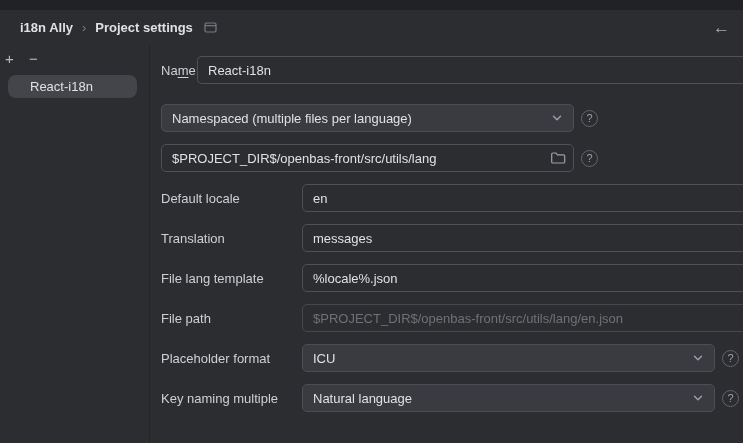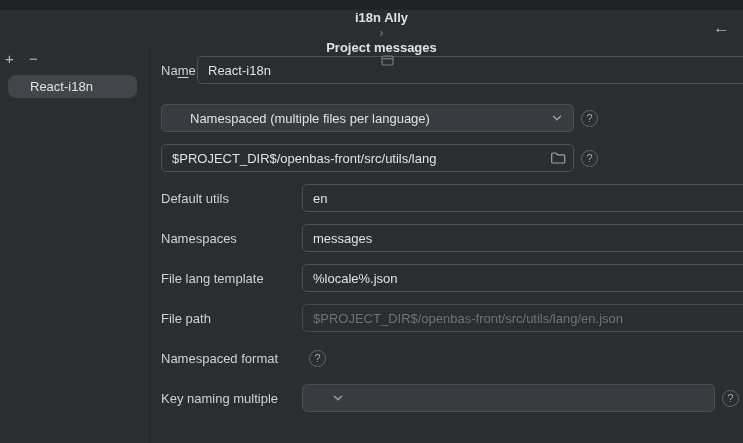--- a/index.html
+++ b/index.html
@@ -4,21 +4,21 @@
 <style>
   * { margin:0; padding:0; box-sizing:border-box; }
   html,body { width:743px; height:443px; overflow:hidden; }
   body {
     background:#2b2d30;
     font-family:"Liberation Sans", sans-serif;
     font-size:13px;
     color:#dfe1e5;
   }
   .top-strip { height:10px; background:#202225; }
-  .header { height:35px; display:flex; align-items:center; padding-left:20px; position:relative;flex-direction:column; }
+  .header { height:35px; display:flex; align-items:center; padding-left:20px; position:relative; }
   .crumb { font-weight:bold; color:#dfe1e5; }
   .crumb-sep { color:#787b82; margin:0 9px; font-size:13px; font-weight:normal; }
   .win-icon { margin-left:11px; display:inline-flex; align-items:center; }
   .back-arrow {
     position:absolute; right:13px; top:50%; transform:translateY(-52%);
     color:#a8abb2; font-size:17px; line-height:1; cursor:pointer;
   }
   .main { display:flex; height:398px; }
   .sidebar { width:150px; flex:none; border-right:1px solid #232527; }
   .sb-toolbar { height:26px; display:flex; align-items:center; color:#b7bac0; }
@@ -45,39 +45,39 @@
   .input:disabled { color:#0ea5e9; border-color:#46484e; -webkit-text-fill-color:#6e7177; }
   .input-wrap { position:relative; width:413px; flex:none; height:28px; }
   .input-wrap .input { width:100%; padding-right:32px; }
   .input-wrap .folder-btn {
     position:absolute; right:8px; top:50%; transform:translateY(-50%);
     display:flex; cursor:pointer;
   }
   .select {
     background:#393b40; border:1px solid #4b4e54; border-radius:5px;
     height:28px; width:413px; flex:none; display:flex; align-items:center;
-    padding:0 9px 0 28px; cursor:pointer;
+    padding:0 9px 0 10px; cursor:pointer;
   }
   .select-value { flex:1; color:#dfe1e5; white-space:nowrap; overflow:hidden; }
   .help {
     width:17px; height:17px; flex:none; margin-left:7px;
     border:1px solid #62656c; border-radius:50%;
     color:#9da0a8; font-size:11px; line-height:1;
     display:flex; align-items:center; justify-content:center; cursor:pointer;
   }
 </style>
 </head>
 <body>
 
 <div class="top-strip"></div>
 
 <div class="header">
   <span class="crumb">i18n Ally</span>
   <span class="crumb crumb-sep">›</span>
-  <span class="crumb">Project messages</span>
+  <span class="crumb">Project settings</span>
   <span class="win-icon">
     <svg width="13" height="11" viewBox="0 0 13 11">
         <rect x="1" y="1" width="11" height="9" rx="1.5" fill="none" stroke="#787b82" stroke-width="1.2"></rect>
         <line x1="1" y1="3.7" x2="12" y2="3.7" stroke="#787b82" stroke-width="1.2"></line>
       </svg>
   </span>
   <span class="back-arrow">←</span>
 </div>
 
 <div class="main">
@@ -115,51 +115,58 @@
         <span class="folder-btn">
           <svg width="16" height="14" viewBox="0 0 16 14">
               <path d="M1.7 3.1 a1.1 1.1 0 0 1 1.1 -1.1 h3.1 l1.6 1.9 h6.1 a1.1 1.1 0 0 1 1.1 1.1 v5.9 a1.1 1.1 0 0 1 -1.1 1.1 h-10.8 a1.1 1.1 0 0 1 -1.1 -1.1 z" fill="none" stroke="#9da0a8" stroke-width="1.2"></path>
             </svg>
         </span>
       </div>
       <span class="help">?</span>
     </div>
 
     <div class="row">
-      <span class="flabel">Default utils</span>
+      <span class="flabel">Default locale</span>
       <input class="input" value="en" style="">
       <span class="help">?</span>
     </div>
 
     <div class="row">
-      <span class="flabel">Namespaces</span>
+      <span class="flabel">Translation</span>
       <input class="input" value="messages" style="">
       <span class="help">?</span>
     </div>
 
     <div class="row">
       <span class="flabel">File lang template</span>
       <input class="input" value="%locale%.json" style="">
       <span class="help">?</span>
     </div>
 
     <div class="row">
       <span class="flabel">File path</span>
       <input class="input" disabled="" value="$PROJECT_DIR$/openbas-front/src/utils/lang/en.json" style="">
       <span class="help">?</span>
     </div>
 
     <div class="row">
-      <span class="flabel">Namespaced format</span>
+      <span class="flabel">Placeholder format</span>
+      <div class="select">
+        <span class="select-value">ICU</span>
+        <svg class="chev" width="14" height="14" viewBox="0 0 14 14">
+            <path d="M3.5 5.2 L7 8.8 L10.5 5.2" fill="none" stroke="#9da0a8" stroke-width="1.4" stroke-linecap="round" stroke-linejoin="round"></path>
+          </svg>
+      </div>
       <span class="help">?</span>
     </div>
 
     <div class="row">
       <span class="flabel">Key naming multiple</span>
       <div class="select">
+        <span class="select-value">Natural language</span>
         <svg class="chev" width="14" height="14" viewBox="0 0 14 14">
             <path d="M3.5 5.2 L7 8.8 L10.5 5.2" fill="none" stroke="#9da0a8" stroke-width="1.4" stroke-linecap="round" stroke-linejoin="round"></path>
           </svg>
       </div>
       <span class="help">?</span>
     </div>
 
   </div>
 </div>
 

